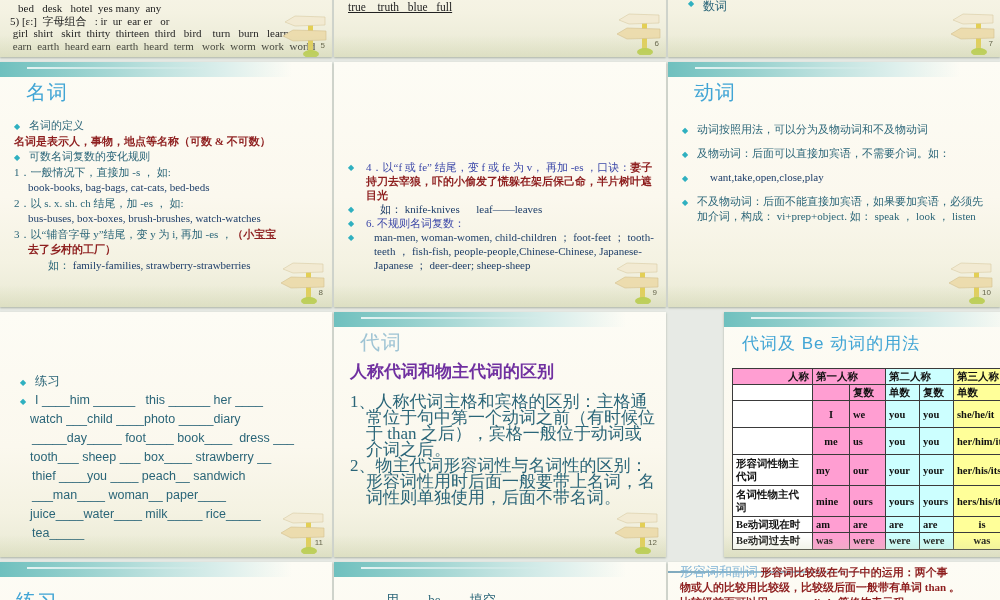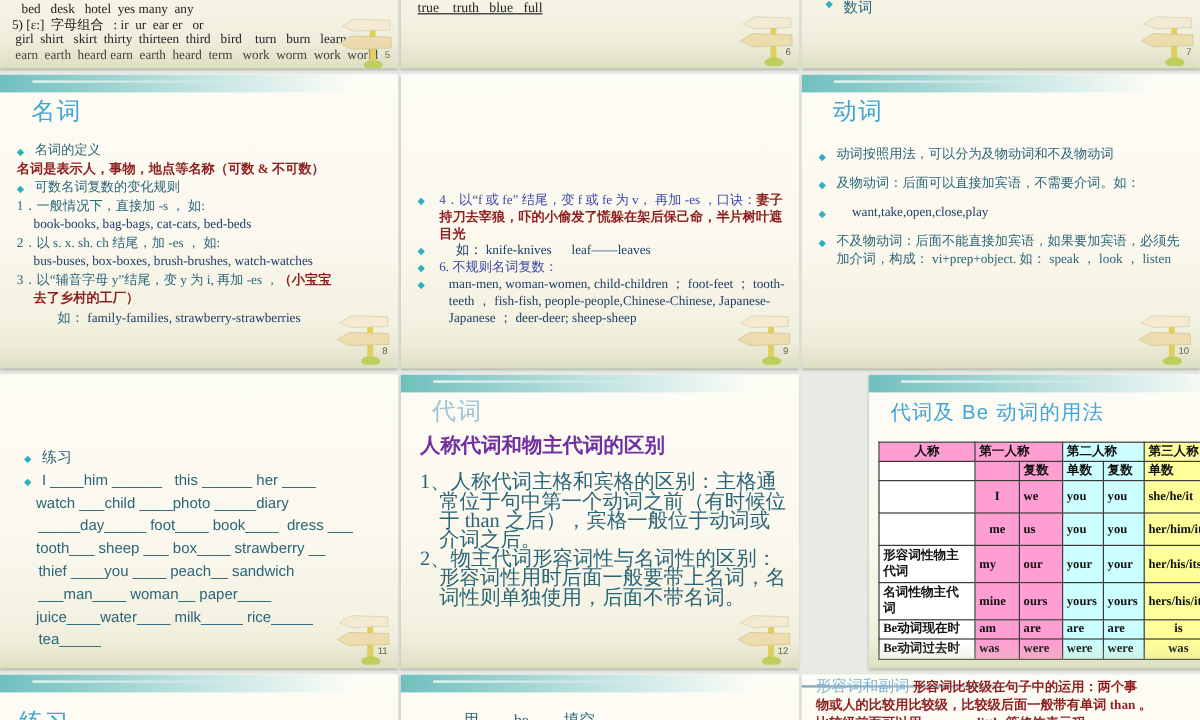--- a/index.html
+++ b/index.html
@@ -201,21 +201,21 @@
           <col style="width:80px">
           <col style="width:37px">
           <col style="width:36px">
           <col style="width:34px">
           <col style="width:34px">
           <col style="width:57px">
           <col style="width:38px">
         </colgroup>
       <tbody>
           <tr>
-        <td class="pink" style="text-align:center">人称</td>
+        <td class="pink" style="text-align:right">人称</td>
         <td class="pink" colspan="2">第一人称</td>
         <td class="cyan" colspan="2">第二人称</td>
         <td class="yel" colspan="2">第三人称</td>
       </tr>
       <tr>
         <td class="wht"></td>
         <td class="pink"></td>
         <td class="pink">复数</td>
         <td class="cyan">单数</td>
         <td class="cyan">复数</td>

